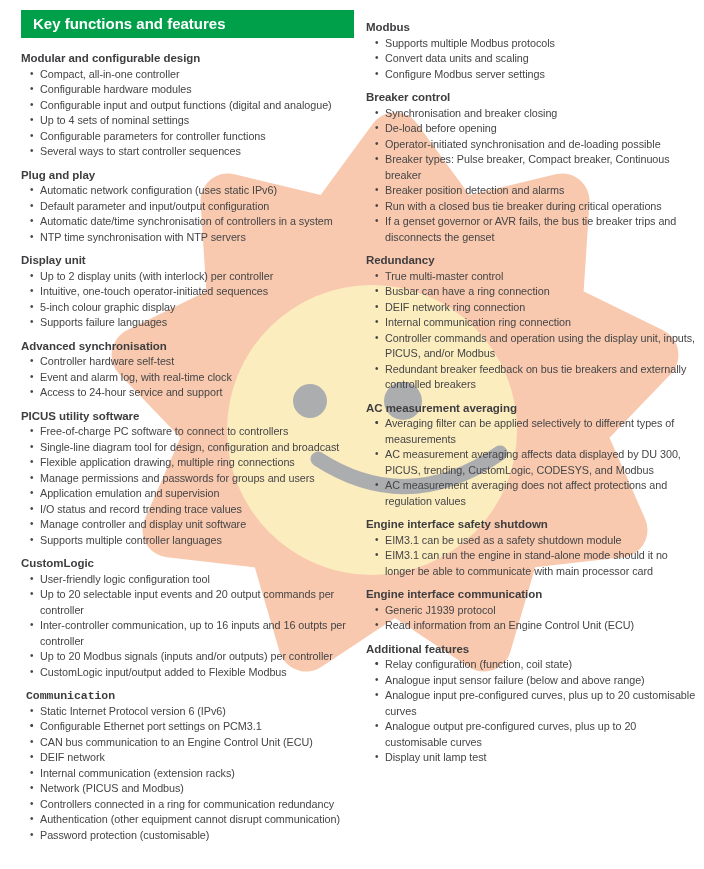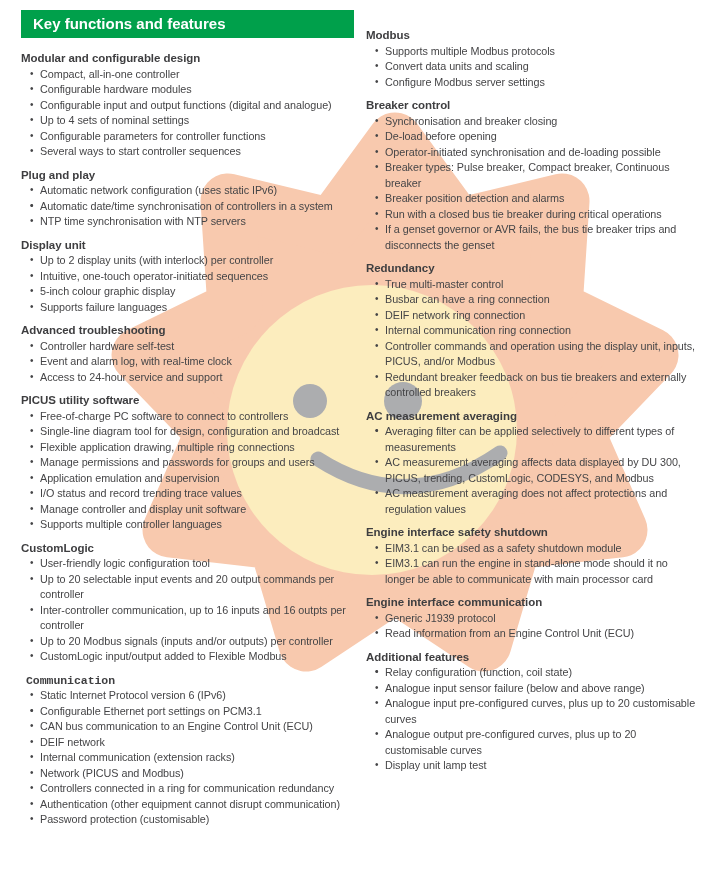--- a/index.html
+++ b/index.html
@@ -14,21 +14,21 @@
   .watermark {
     position:absolute; left:0; top:0; z-index:0;
   }
   .watermark .rays    { fill:var(--sun-ray); stroke:var(--sun-ray); stroke-width:55; stroke-linejoin:round; }
   .watermark .face    { fill:var(--sun-face); }
   .watermark .eye     { fill:var(--sun-feature); }
   .watermark .smile   { fill:none; stroke:var(--sun-feature); stroke-width:15; stroke-linecap:round; }
 
   .col { position:absolute; z-index:1; }
   .col-left  { left:21px;  top:10px; width:340px; }
-  .col-right { left:366px; top:20px; width:333px; }
+  .col-right { left:366px; top:12px; width:333px; }
 
   .title-bar {
     background:var(--header-bg);
     color:var(--header-text);
     font-weight:bold;
     font-size:15px;
     height:28px;
     line-height:28px;
     padding-left:12px;
     width:321px;
@@ -79,32 +79,32 @@
         <li><span class="bullet">•</span><span>Compact, all-in-one controller</span></li>
         <li><span class="bullet">•</span><span>Configurable hardware modules</span></li>
         <li><span class="bullet">•</span><span>Configurable input and output functions (digital and analogue)</span></li>
         <li><span class="bullet">•</span><span>Up to 4 sets of nominal settings</span></li>
         <li><span class="bullet">•</span><span>Configurable parameters for controller functions</span></li>
         <li><span class="bullet">•</span><span>Several ways to start controller sequences</span></li>
       </ul>
       <div class="sec-heading">Plug and play</div>
       <ul class="features">
         <li><span class="bullet">•</span><span>Automatic network configuration (uses static IPv6)</span></li>
-        <li><span class="bullet">•</span></li>
+        <li><span class="bullet">•</span><span>Default parameter and input/output configuration</span></li>
         <li><span class="bullet">•</span><span>Automatic date/time synchronisation of controllers in a system</span></li>
         <li><span class="bullet">•</span><span>NTP time synchronisation with NTP servers</span></li>
       </ul>
       <div class="sec-heading">Display unit</div>
       <ul class="features">
         <li><span class="bullet">•</span><span>Up to 2 display units (with interlock) per controller</span></li>
         <li><span class="bullet">•</span><span>Intuitive, one-touch operator-initiated sequences</span></li>
         <li><span class="bullet">•</span><span>5-inch colour graphic display</span></li>
         <li><span class="bullet">•</span><span>Supports failure languages</span></li>
       </ul>
-      <div class="sec-heading">Advanced troubleshooting</div>
+      <div class="sec-heading">Advanced synchronisation</div>
       <ul class="features">
         <li><span class="bullet">•</span><span>Controller hardware self-test</span></li>
         <li><span class="bullet">•</span><span>Event and alarm log, with real-time clock</span></li>
         <li><span class="bullet">•</span><span>Access to 24-hour service and support</span></li>
       </ul>
       <div class="sec-heading">PICUS utility software</div>
       <ul class="features">
         <li><span class="bullet">•</span><span>Free-of-charge PC software to connect to controllers</span></li>
         <li><span class="bullet">•</span><span>Single-line diagram tool for design, configuration and broadcast</span></li>
         <li><span class="bullet">•</span><span>Flexible application drawing, multiple ring connections</span></li>

